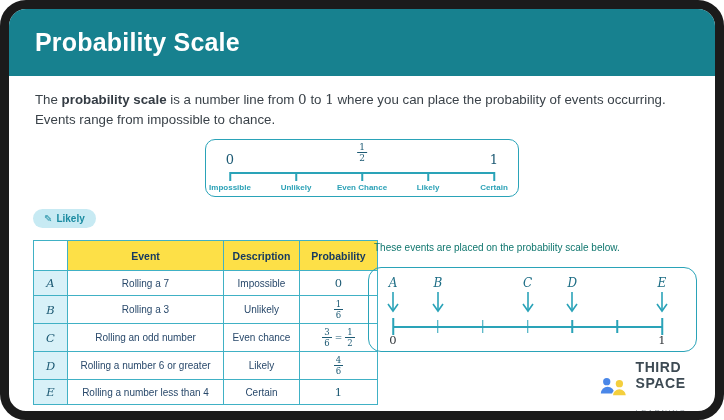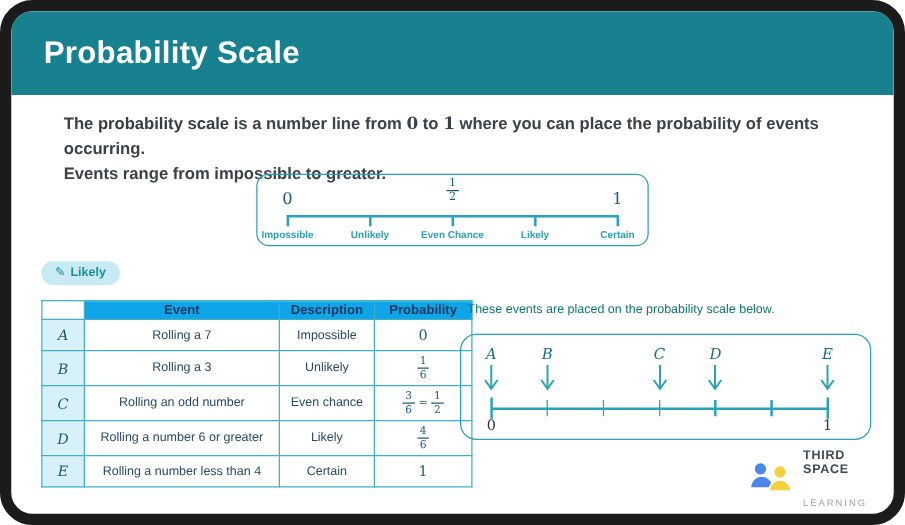--- a/index.html
+++ b/index.html
@@ -8,22 +8,22 @@
   .frame{position:absolute;inset:0;border:9px solid #1b1b1b;border-radius:26px;
          background:#fff;box-sizing:border-box;overflow:hidden;}
   .inner{position:absolute;inset:0;border-radius:26px;}
 
   
   .header{position:absolute;left:0;top:0;right:0;height:67px;background:#17818f;
           display:flex;align-items:center;}
   .title{color:#fff;font-size:25px;font-weight:bold;margin-left:26px;letter-spacing:.2px;}
 
   
-  .intro{position:absolute;left:42px;top:80px;width:662px;font-size:13.3px;
-         line-height:1.5;color:#3a4249;font-weight:bold;}
+  .intro{position:absolute;left:26px;top:80px;width:662px;font-size:13.3px;
+         line-height:1.5;color:#3a4249;}
   .intro b{color:#343c44;}
   .serif{font-family:"DejaVu Serif",serif;}
   .intro .serif{font-size:13.5px;}
   .intro .line2{display:block;}
 
   
   .scale1{position:absolute;left:196px;top:130px;width:314px;height:58px;
           border:1.5px solid #2aa3b8;border-radius:10px;box-sizing:border-box;}
   .track1{position:absolute;left:24px;right:24px;top:32px;height:1.5px;background:#2aa3b8;}
   .tick1{position:absolute;top:0;width:1.5px;height:9px;background:#2aa3b8;transform:translateX(-50%);}
@@ -40,21 +40,21 @@
   .pill{position:absolute;left:24px;top:200px;display:inline-flex;align-items:center;
         gap:4px;background:#c7eaf3;border-radius:11px;padding:4px 11px;}
   .pill .ic{color:#1a8ba1;font-size:10px;line-height:1;}
   .pill .tx{color:#1a8ba1;font-size:10px;font-weight:bold;}
 
   
   table.events{position:absolute;left:24px;top:231px;border-collapse:collapse;}
   table.events td,table.events th{border:1.5px solid #40b1c5;box-sizing:border-box;
         text-align:center;vertical-align:middle;}
   th.corner{border:none;background:transparent;width:34px;}
-  th.h{background:#0ea5e9;color:#173a60;font-size:10.5px;font-weight:bold;height:15px;padding:0 6px;}
+  th.h{background:#fde047;color:#173a60;font-size:10.5px;font-weight:bold;height:30px;padding:0 6px;}
   td.letter{background:#d8f1f8;width:34px;color:#1d5a74;
             font-family:"DejaVu Serif",serif;font-style:italic;font-size:11.5px;}
   td.ev{width:156px;color:#29496b;font-size:10px;height:25px;padding:0 4px;}
   td.de{width:76px;color:#29496b;font-size:10px;}
   td.pr{width:78px;color:#1d5a74;font-family:"DejaVu Serif",serif;font-size:11.5px;}
   tr.tall td{height:28px;}
   .frac{display:inline-block;text-align:center;font-size:8.5px;line-height:1.2;vertical-align:middle;}
   .frac .n{display:block;border-bottom:1px solid #1d5a74;padding:0 2px;}
   .frac .d{display:block;}
   .eq{display:inline-block;vertical-align:middle;font-size:9px;margin:0 3px;}
@@ -69,36 +69,36 @@
   .tick2{position:absolute;top:-6px;width:1.5px;height:13px;background:#2aa3b8;transform:translateX(-50%);}
   .tick2.end{top:-8px;height:17px;}
   .marker{position:absolute;top:-50px;transform:translateX(-50%);text-align:center;width:18px;}
   .marker .lt{display:block;color:#1d6d85;font-family:"DejaVu Serif",serif;
               font-style:italic;font-size:12px;margin-bottom:1px;}
   .endnum{position:absolute;top:7px;transform:translateX(-50%);color:#2e3338;
           font-family:"DejaVu Serif",serif;font-size:11.5px;}
 
   
   .logo{position:absolute;left:591px;top:350px;display:flex;align-items:center;gap:7px;}
-  .logo-text .l1{font-size:10px;font-weight:bold;color:#3d4a53;letter-spacing:.6px;}
+  .logo-text .l1{font-size:14px;font-weight:bold;color:#3d4a53;letter-spacing:.6px;}
   .logo-text .l2{font-size:7.5px;color:#9aa2a8;letter-spacing:1.6px;margin-top:17px;}
 </style>
 </head>
 <body>
 
 <div class="frame">
   <div class="inner">
 
     <div class="header">
       <div class="title">Probability Scale</div>
     </div>
 
     <div class="intro">
       <span>The </span><b>probability scale</b><span> is a number line from </span><span class="serif">0</span><span> to </span><span class="serif">1</span><span> where you can place the probability of events occurring.</span>
-      <span class="line2">Events range from impossible to greater.</span>
+      <span class="line2">Events range from impossible to chance.</span>
     </div>
 
     <div class="scale1">
       <div class="track1">
         <div class="tick1" style="left:0%"></div>
         <div class="tick1" style="left:25%"></div>
         <div class="tick1" style="left:50%"></div>
         <div class="tick1" style="left:75%"></div>
         <div class="tick1" style="left:100%"></div>
         <div class="num1" style="left:0%">0</div>

